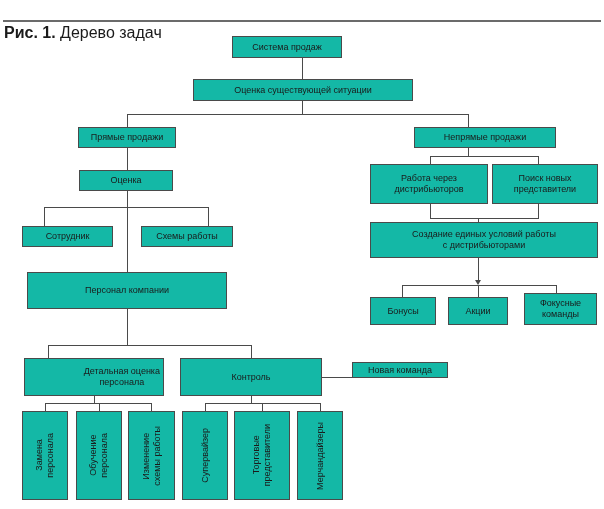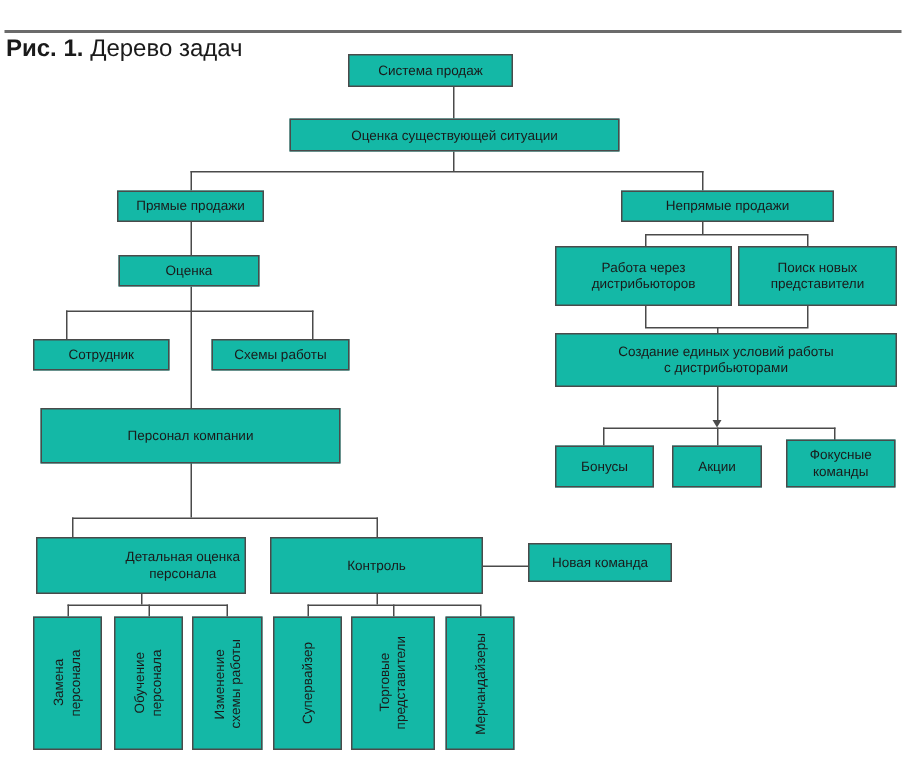--- a/index.html
+++ b/index.html
@@ -206,21 +206,21 @@
 
   <div class="node" style="left:24px; top:358px; width:140px; height:38px;justify-content:flex-end;">
     <span class="node-label">Детальная оценка
 персонала</span>
   </div>
   <div class="node" style="left:180px; top:358px; width:142px; height:38px;">
     <span class="node-label">Контроль</span>
   </div>
 
   <div class="conn h" style="left:322px; top:377px; width:30px;"></div>
-  <div class="node" style="left:352px; top:362px; width:96px; height:26px;">
+  <div class="node" style="left:352px; top:362px; width:96px; height:16px;">
     <span class="node-label">Новая команда</span>
   </div>
 
   <div class="conn h" style="left:45px; top:403px; width:107px;"></div>
   <div class="conn v" style="left:94px; top:396px; height:7px;"></div>
   <div class="conn v" style="left:45px; top:403px; height:8px;"></div>
   <div class="conn v" style="left:99px; top:403px; height:8px;"></div>
   <div class="conn v" style="left:151px; top:403px; height:8px;"></div>
 
   <div class="node vertical" style="left:22px; top:411px; width:46px; height:89px;">

